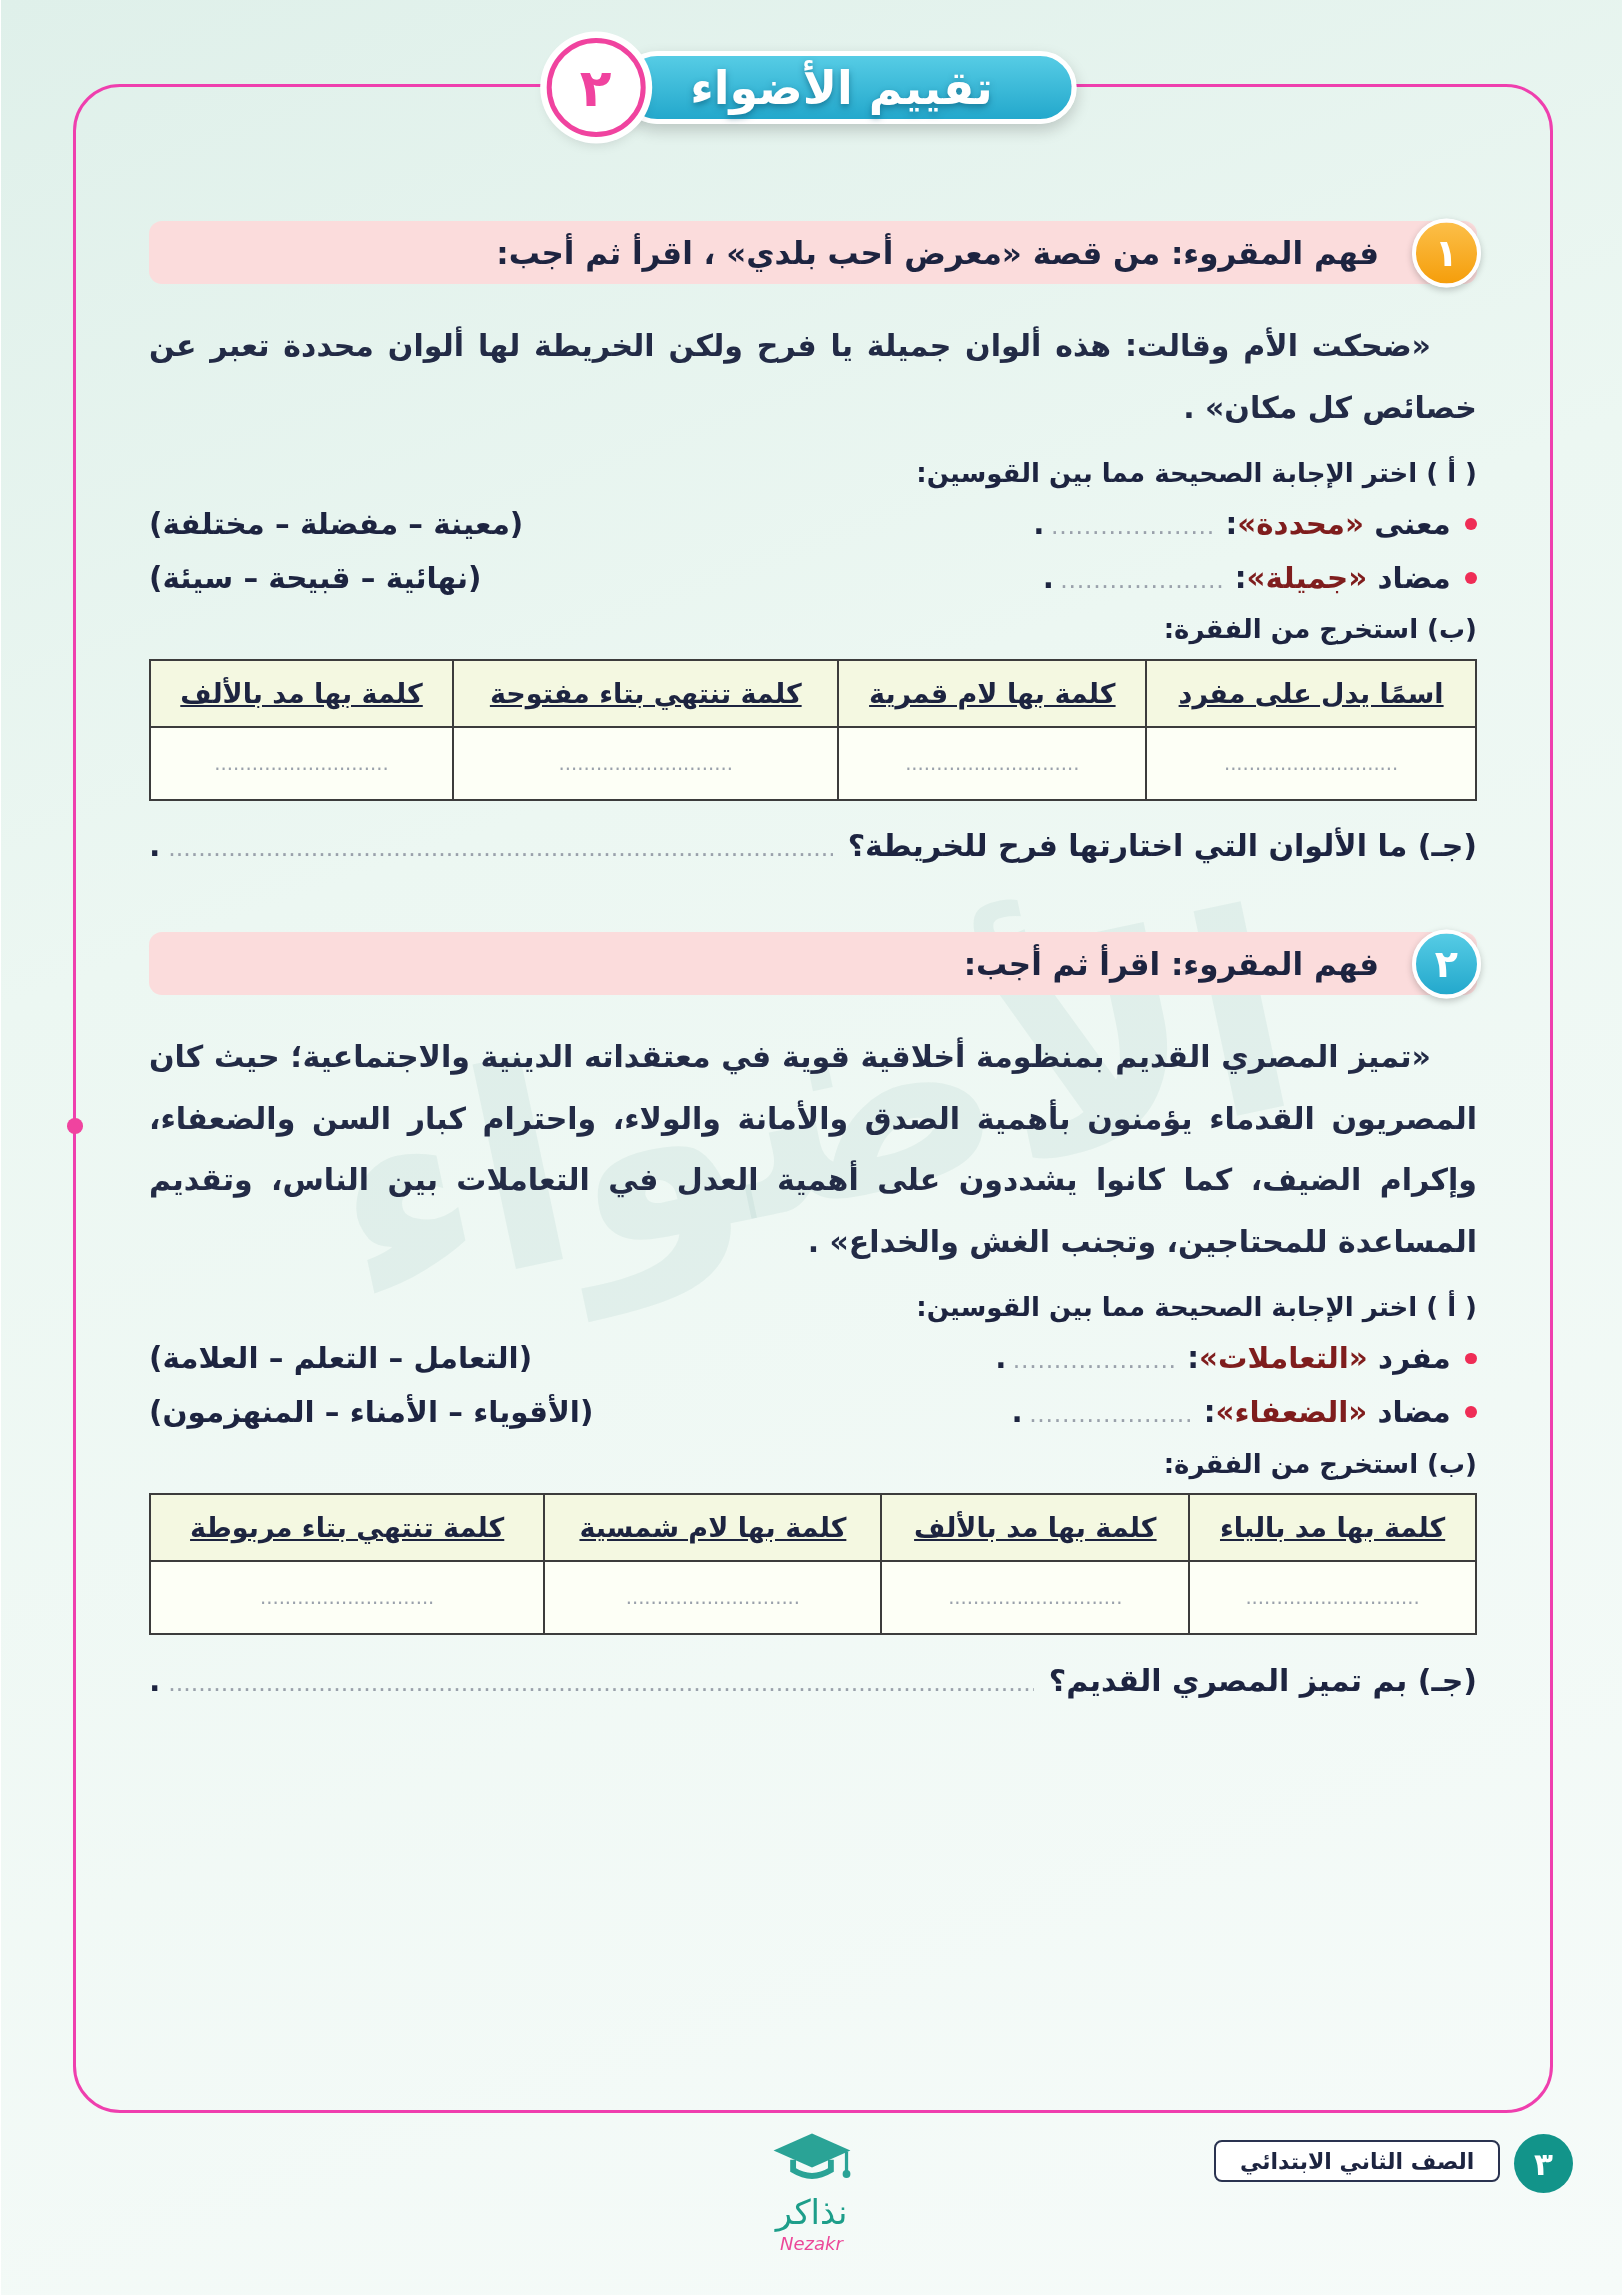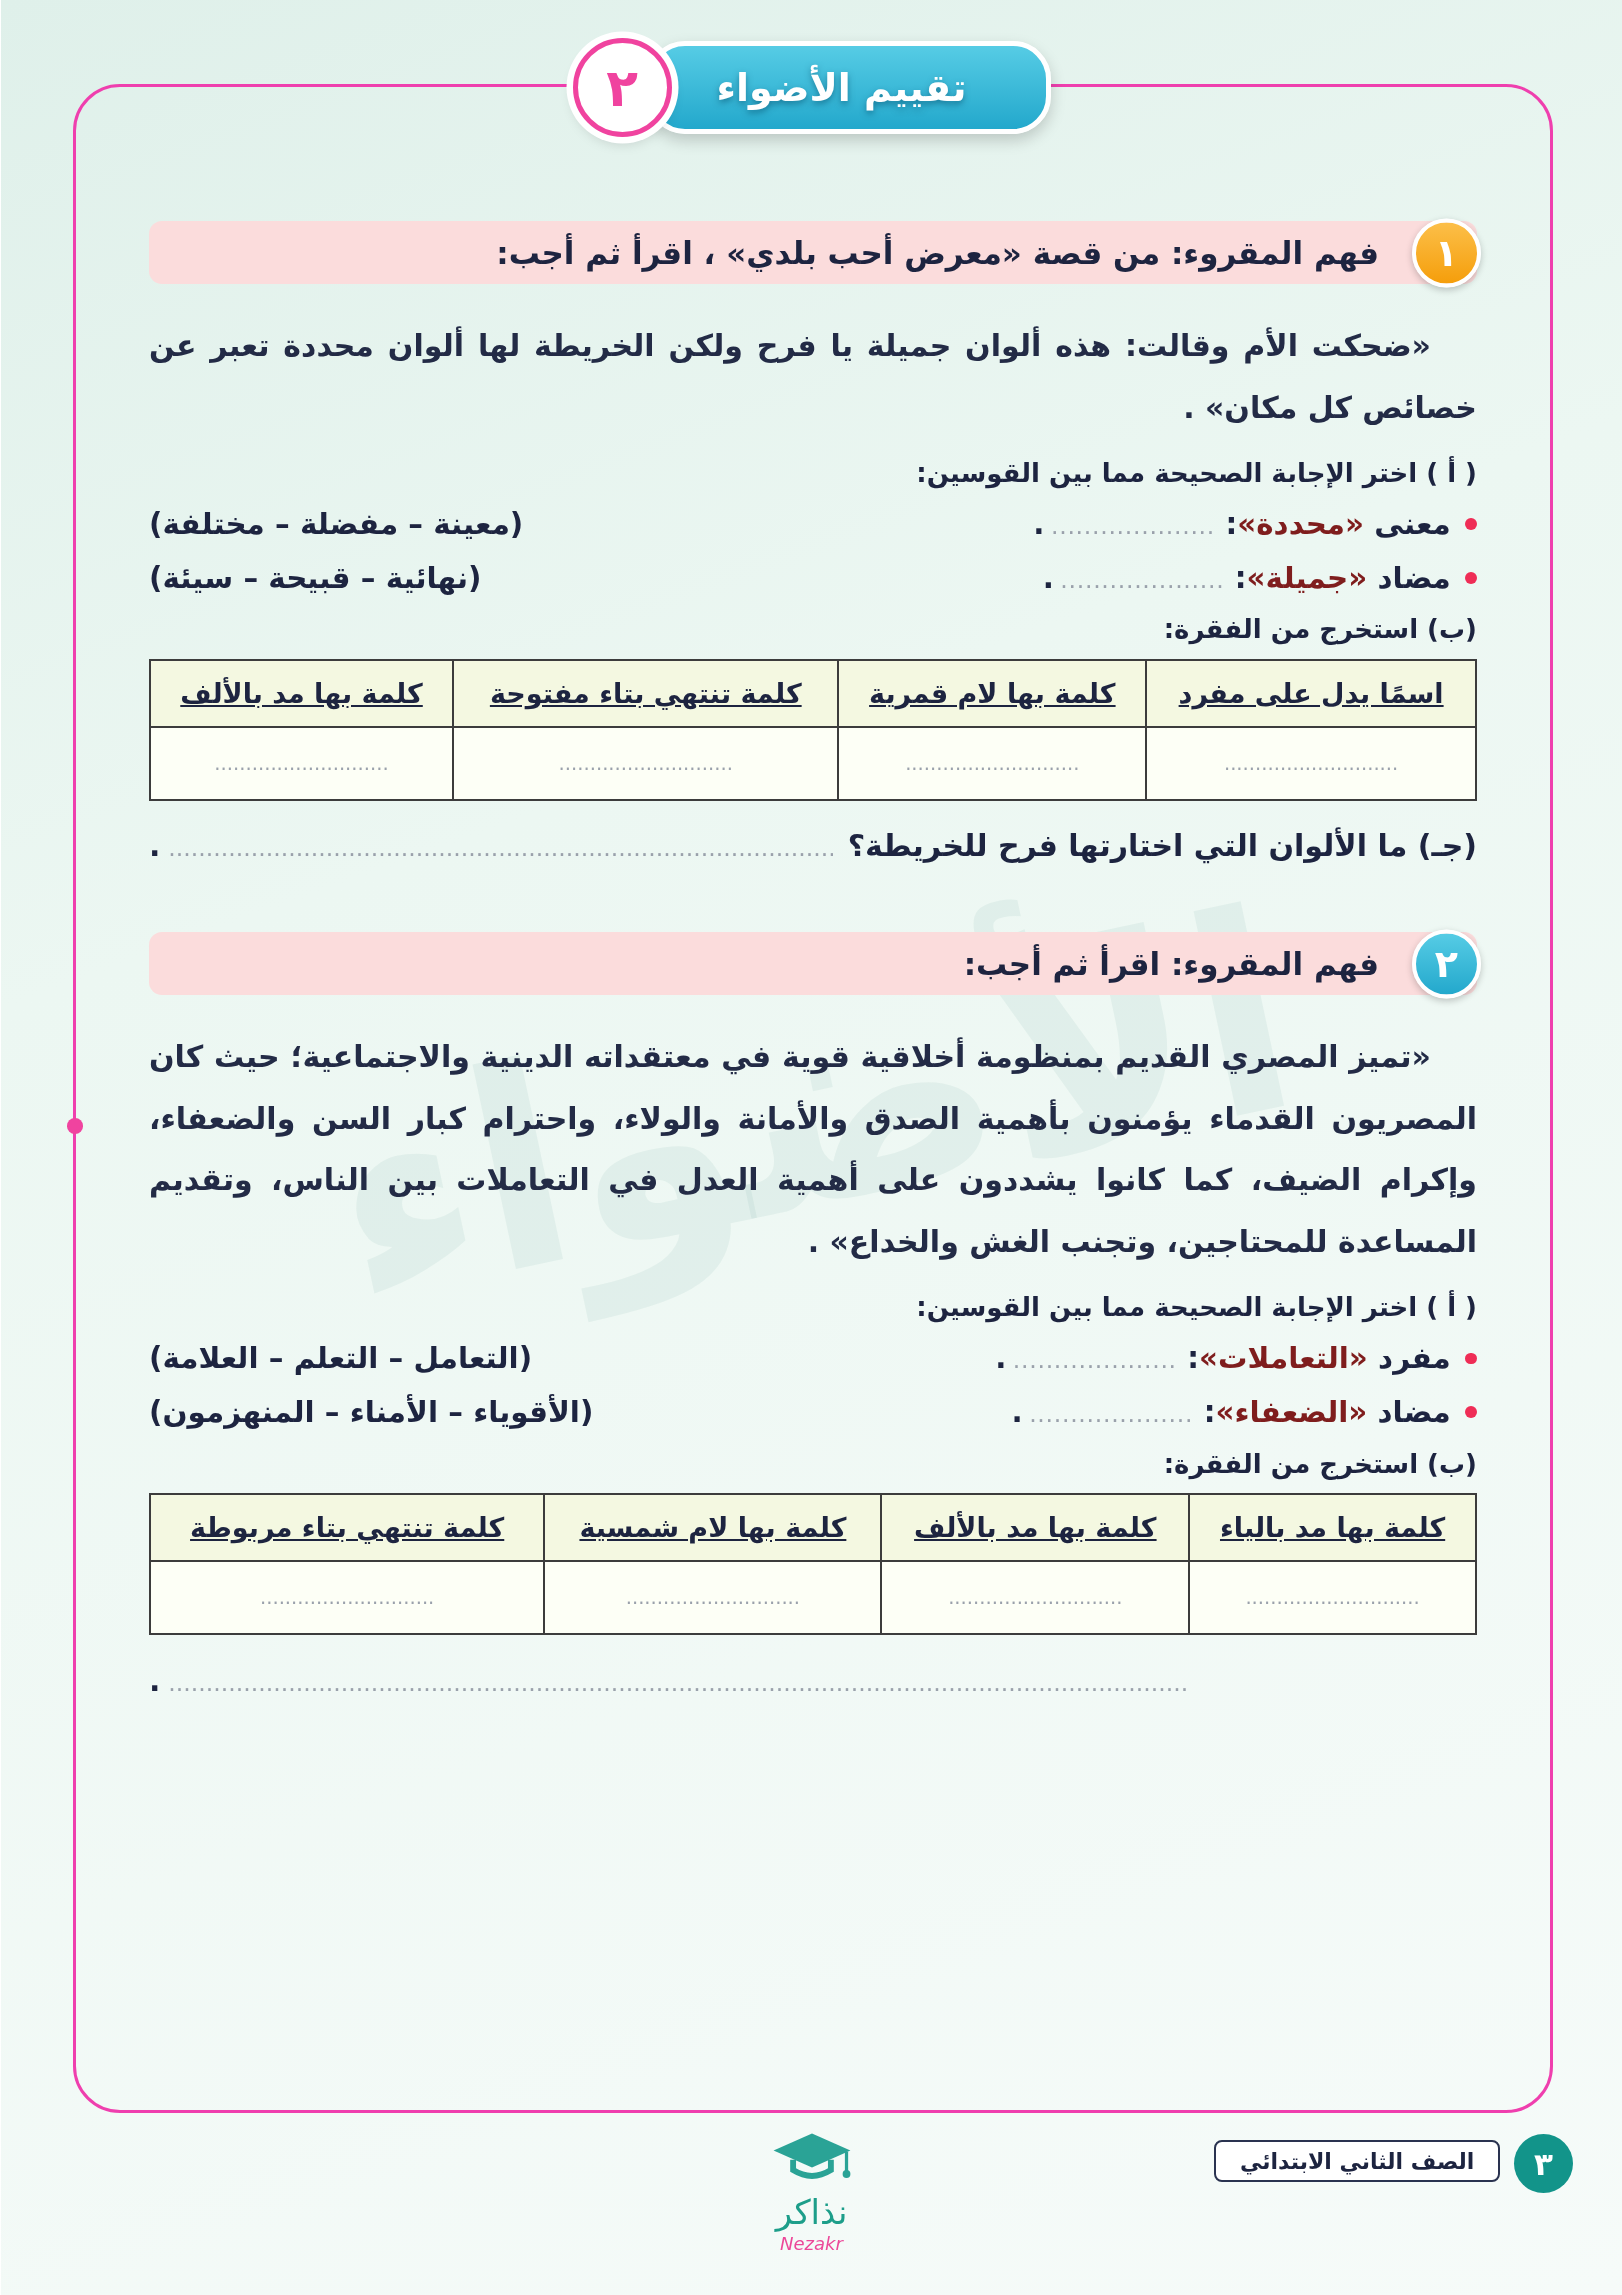--- a/index.html
+++ b/index.html
@@ -28,26 +28,26 @@
   }
   .lesson-circle {
     width: 99px; height: 99px; border-radius: 50%;
     background: #ffffff; border: 5.9px solid #f0439f; color: #f0439f;
     font-size: 52px; font-weight: bold;
     display: flex; align-items: center; justify-content: center;
     z-index: 2; margin-right: -25px;
     box-shadow: 0 0 0 6.5px #ffffff, 0 6.5px 13px rgba(0,0,0,0.15);
   }
   .title-pill {
-    height: 93px; padding: 0 79px 0 65px;
+    height: 73px; padding: 0 79px 0 65px;
     display: flex; align-items: center; justify-content: center;
     background: linear-gradient(180deg, #56cce5 0%, #23a8cc 100%);
     border-radius: 38px; border: 5.2px solid #ffffff;
     box-shadow: 0 6.5px 14.4px rgba(0,0,0,0.18);
-    color: #ffffff; font-size: 38px; font-weight: bold;
+    color: #ffffff; font-size: 46px; font-weight: bold;
     text-shadow: 0 2.6px 6.5px rgba(0, 70, 100, 0.5);
     white-space: nowrap;
   }
 
   
   .frame {
     position: absolute; top: 84px; left: 73px;
     width: 1480px; height: 2029px;
     border: 3.3px solid #ef3fae; border-radius: 47px;
     padding: 134px 73px 0 73px;
@@ -260,20 +260,21 @@
           <tr>
             <td>............................</td>
             <td>............................</td>
             <td>............................</td>
             <td>............................</td>
           </tr>
         </tbody>
       </table>
 
       <div class="c-line">
+        <span class="c-label">(جـ) بم تميز المصري القديم؟</span>
         <span class="c-dots">........................................................................................................................................</span>
         <span>.</span>
       </div>
     </section>
   </main>
 
   <div class="grade-badge">الصف الثاني الابتدائي</div>
   <div class="page-circle">٣</div>
 
   <div class="logo">

